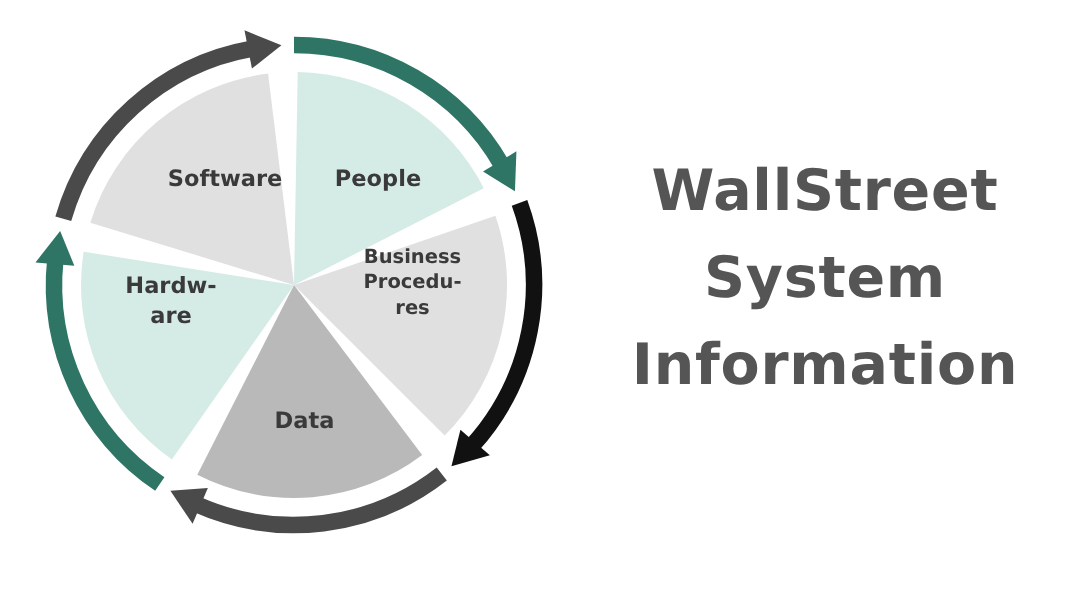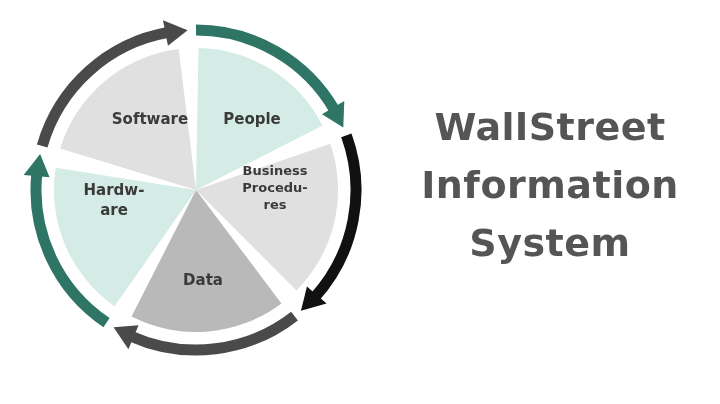--- a/index.html
+++ b/index.html
@@ -35,17 +35,17 @@
       <polygon points="40.10078963436237,154.0078313049816 23.658317230128034,174.9220565046552 49.559379380513406,177.1881058160943" fill="#2e7566"></polygon>
       <text class="seg-label" text-anchor="middle" font-size="15"><tspan x="114" y="195">Hardw-</tspan><tspan x="114" y="215">are</tspan></text>
       <path d="M196,190 L60.204724653248945,148.48321792937145 A142,142 0 0 1 178.6945532364691,49.05844646693225 Z" fill="#e0e0e0"></path>
       <path d="M42.19812864986898,145.89802306928016 A160,160 0 0 1 168.21629157329116,32.43075951804673" stroke="#4a4a4a" stroke-width="11" fill="none"></path>
       <polygon points="187.62624700112892,30.21927443926819 162.99004379985763,20.178497263554164 167.95107767964782,45.70080403319341" fill="#4a4a4a"></polygon>
       <text class="seg-label" text-anchor="middle" font-size="15"><tspan x="150" y="124">Software</tspan></text>
     </svg>
 
   <div id="title">
     <div>WallStreet</div>
+    <div>System</div>
     <div>Information</div>
-    <div>System</div>
   </div>
 
 </div>
 
 </body></html>

